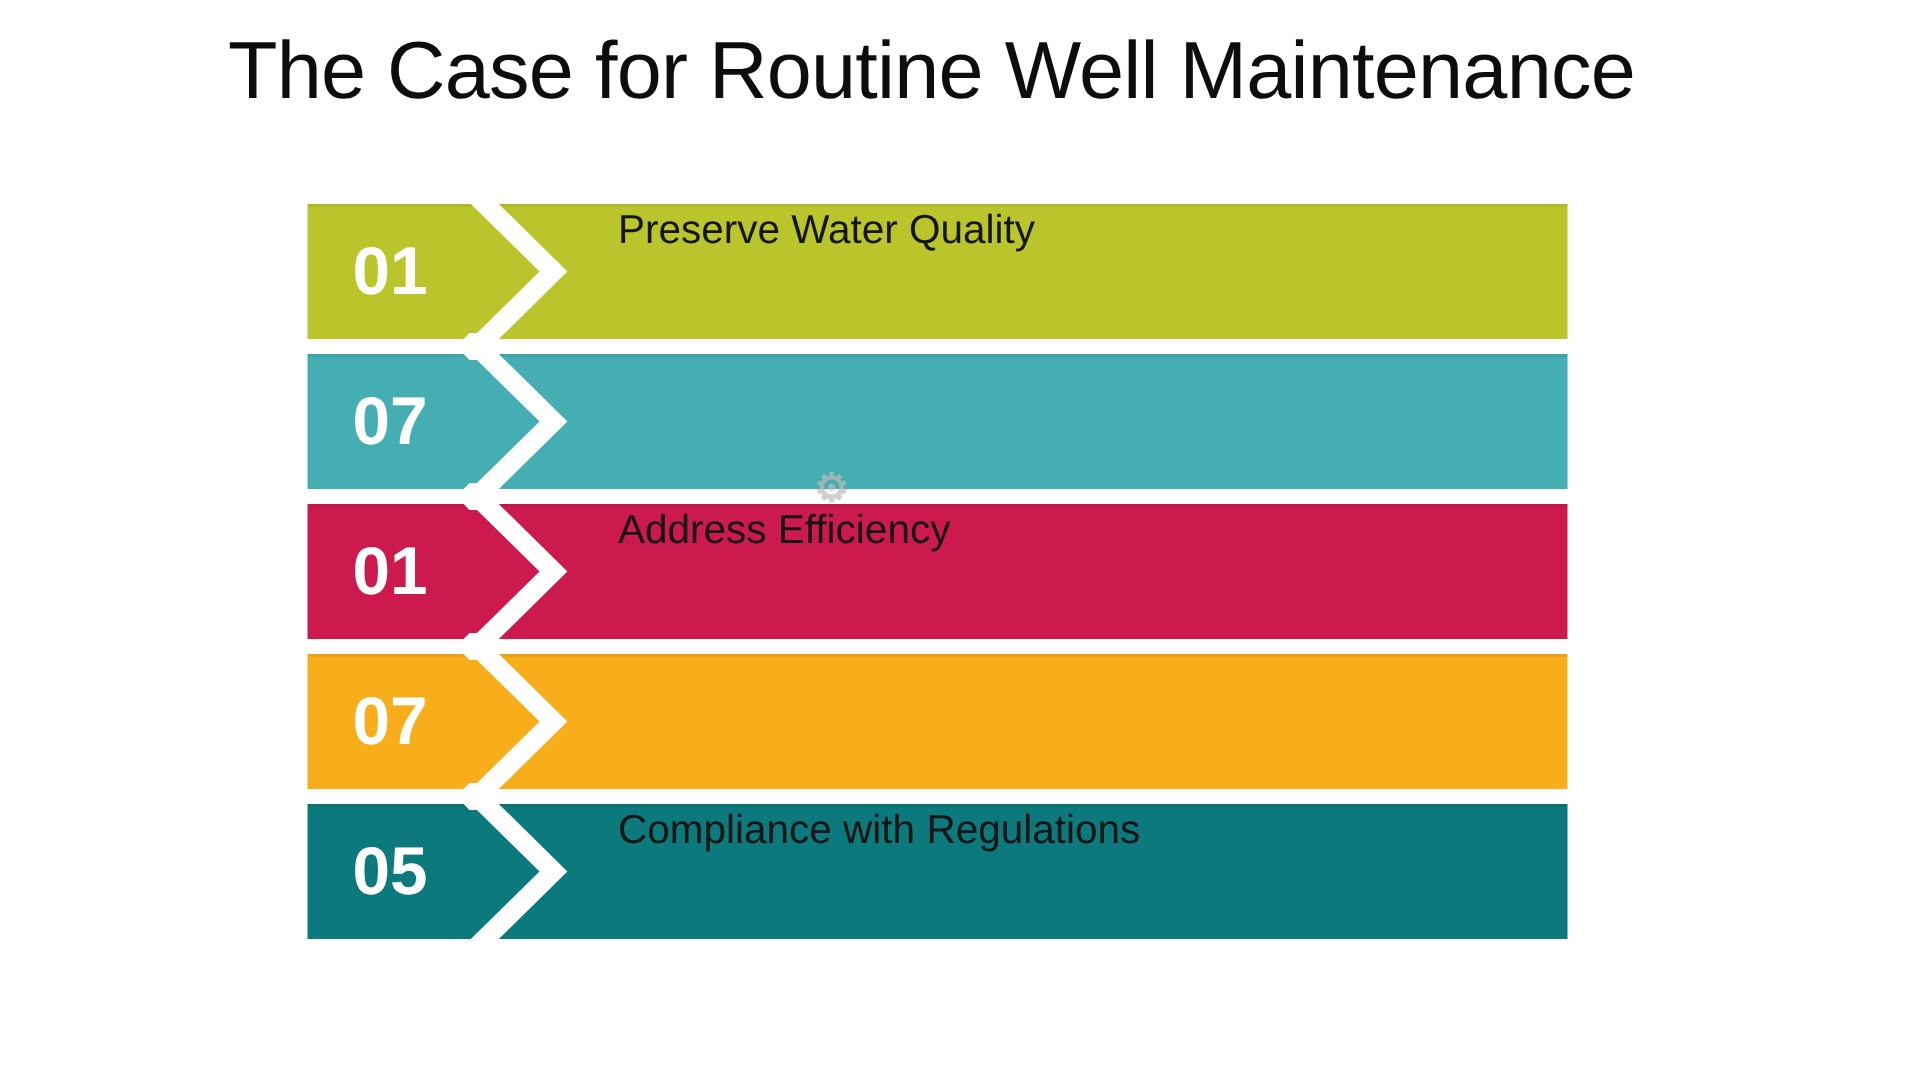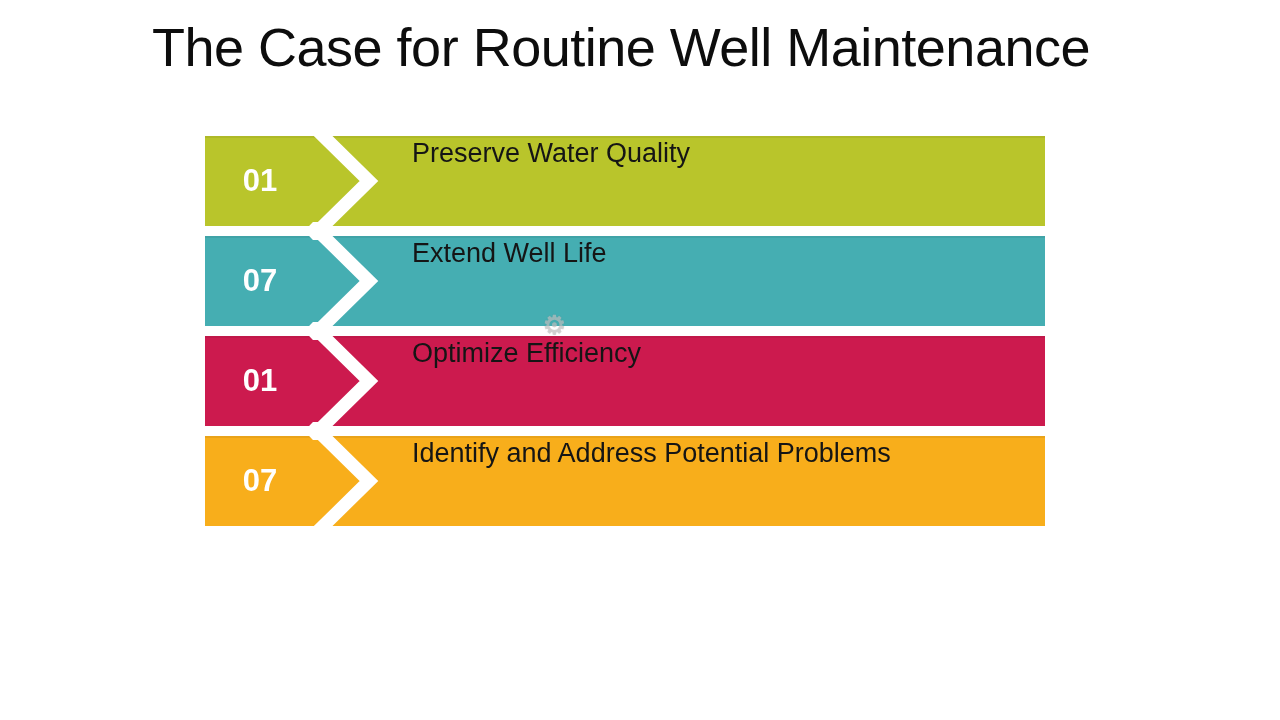--- a/index.html
+++ b/index.html
@@ -49,21 +49,21 @@
     position: absolute;
     left: 0;
     top: 0;
     width: 110px;
     height: 90px;
     display: flex;
     align-items: center;
     justify-content: center;
     color: #ffffff;
     font-weight: 700;
-    font-size: 31px;
+    font-size: 45px;
   }
   .chev {
     position: absolute;
     left: 94px;
     top: -14px;
     z-index: 2;
     pointer-events: none;
   }
   .label {
     position: absolute;
@@ -108,34 +108,39 @@
     <svg class="chev" width="92" height="118" viewBox="0 0 92 118" aria-hidden="true">
       <polyline points="12,2 70,59 12,116" fill="none" stroke="#ffffff" stroke-width="13" stroke-linejoin="miter"></polyline>
     </svg>
     <div class="label">Preserve Water Quality</div>
   </div>
       <div class="bar" style="--c: #45AEB2;">
     <div class="num">07</div>
     <svg class="chev" width="92" height="118" viewBox="0 0 92 118" aria-hidden="true">
       <polyline points="12,2 70,59 12,116" fill="none" stroke="#ffffff" stroke-width="13" stroke-linejoin="miter"></polyline>
     </svg>
-    <div class="label">Extend Well Life</div>
   </div>
       <div class="bar" style="--c: #CC1A4E;">
     <div class="num">01</div>
     <svg class="chev" width="92" height="118" viewBox="0 0 92 118" aria-hidden="true">
       <polyline points="12,2 70,59 12,116" fill="none" stroke="#ffffff" stroke-width="13" stroke-linejoin="miter"></polyline>
     </svg>
-    <div class="label">Optimize Efficiency</div>
+    <div class="label">Address Efficiency</div>
   </div>
       <div class="bar" style="--c: #F8AE1B;">
     <div class="num">07</div>
     <svg class="chev" width="92" height="118" viewBox="0 0 92 118" aria-hidden="true">
       <polyline points="12,2 70,59 12,116" fill="none" stroke="#ffffff" stroke-width="13" stroke-linejoin="miter"></polyline>
     </svg>
-    <div class="label">Identify and Address Potential Problems</div>
+  </div>
+      <div class="bar" style="--c: #0C797C;">
+    <div class="num">05</div>
+    <svg class="chev" width="92" height="118" viewBox="0 0 92 118" aria-hidden="true">
+      <polyline points="12,2 70,59 12,116" fill="none" stroke="#ffffff" stroke-width="13" stroke-linejoin="miter"></polyline>
+    </svg>
+    <div class="label">Compliance with Regulations</div>
   </div>
     </div>
 
   <div class="watermark">
     <span class="wm-gear">⚙</span>
   </div>
 </div>
 
 </body></html>

